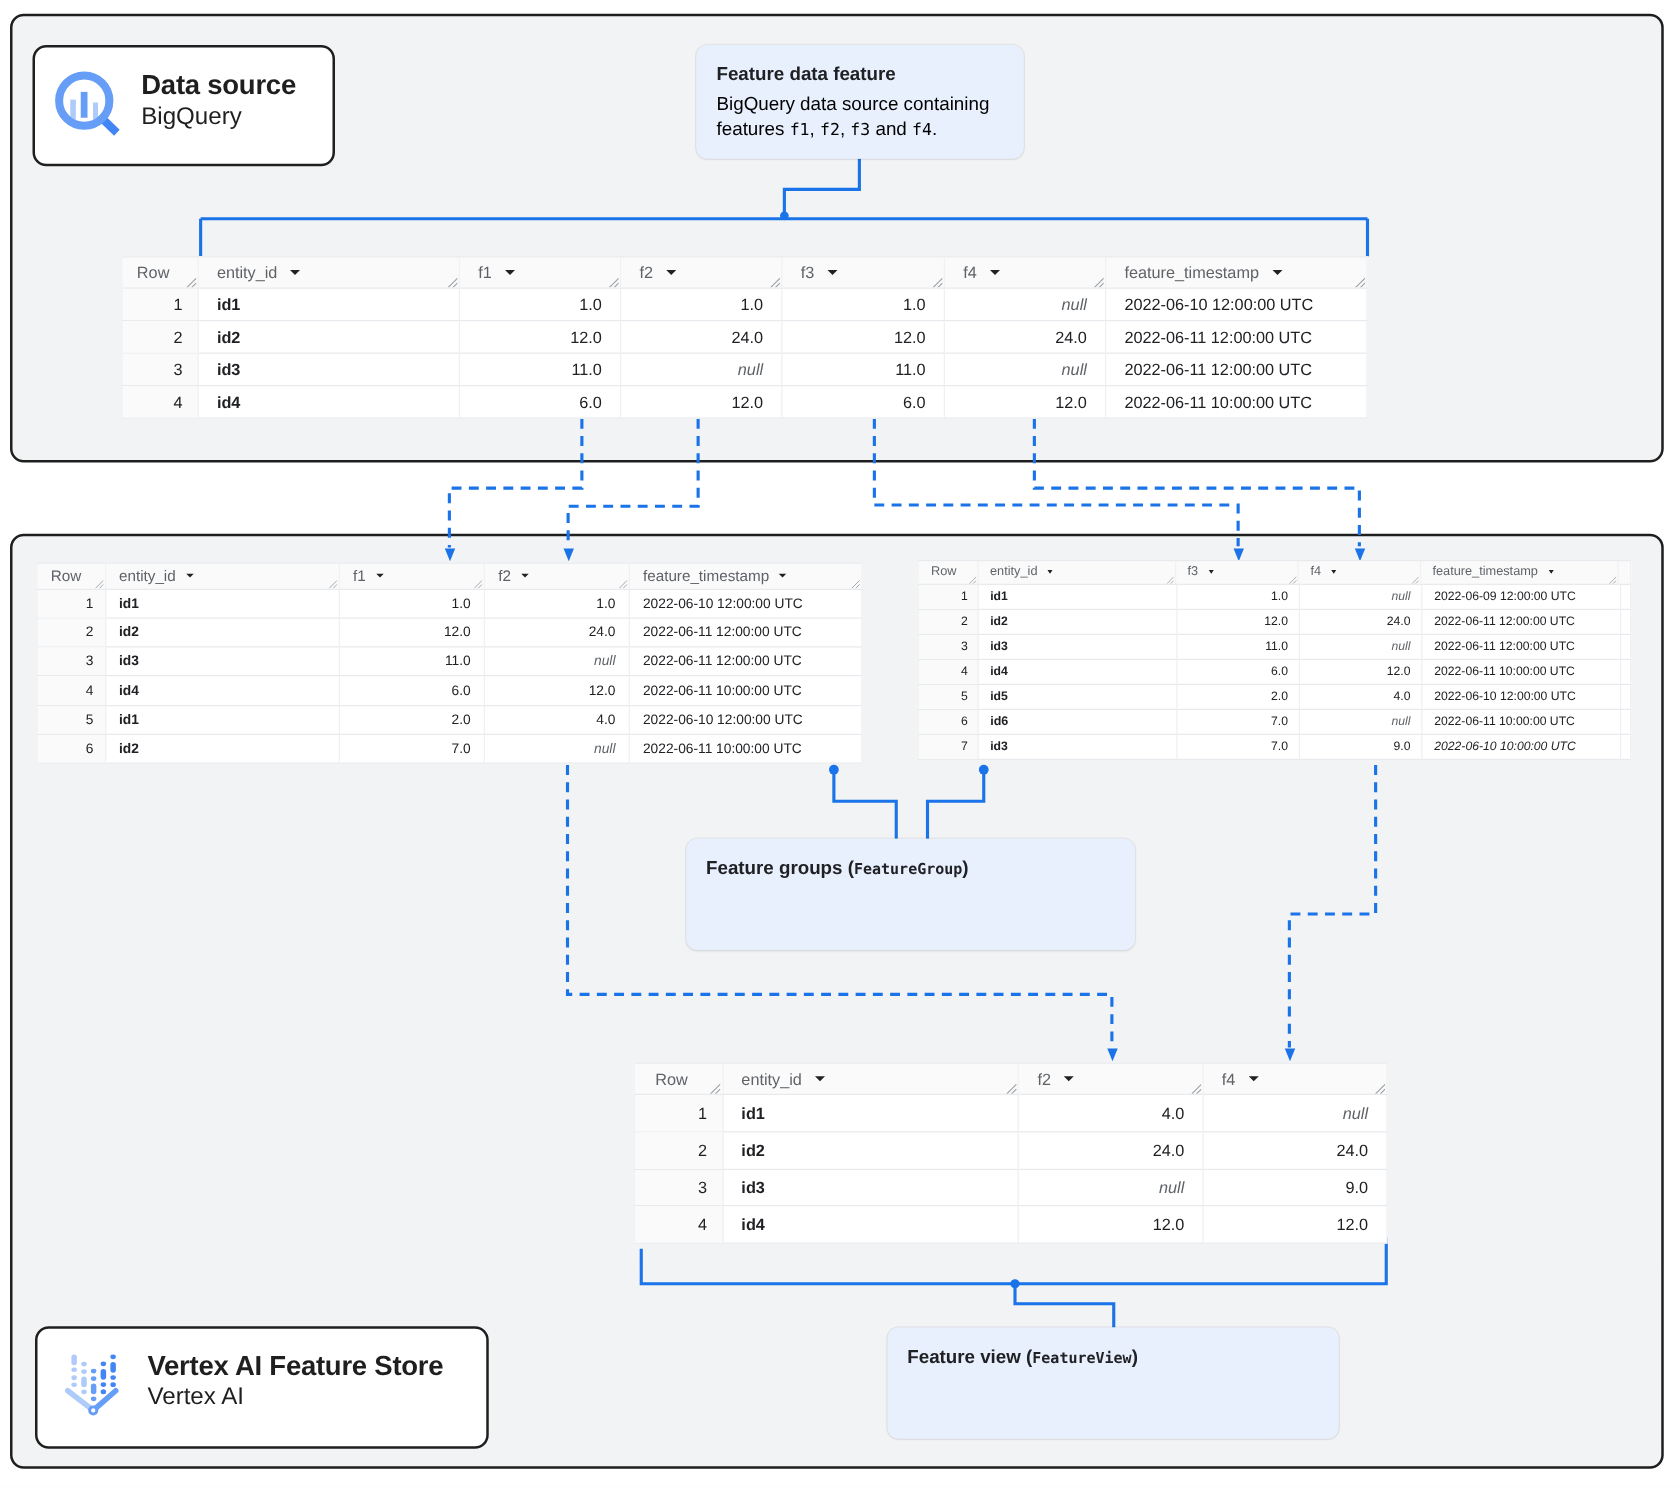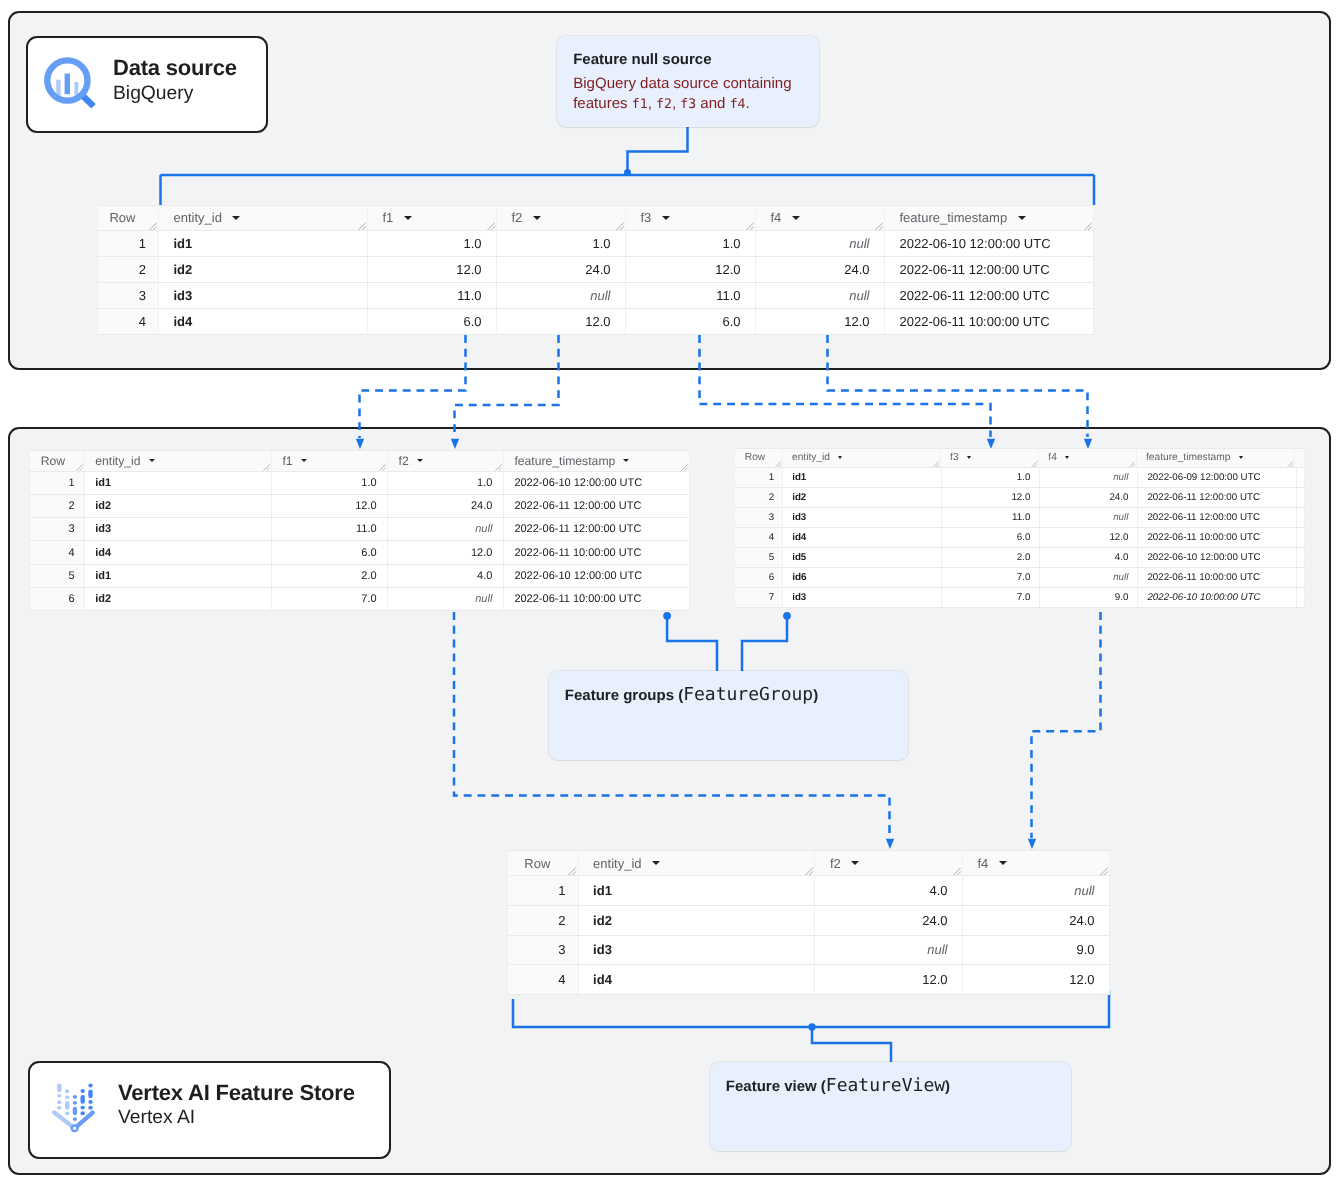--- a/index.html
+++ b/index.html
@@ -10,23 +10,23 @@
 
   .card{position:absolute;background:#ffffff;border:2px solid #1f1f1f;border-radius:11px;
         display:flex;align-items:center;box-sizing:border-box;}
   .card .ctext{display:flex;flex-direction:column;justify-content:center;}
   .card .ct1{font-weight:bold;color:#1f1f1f;letter-spacing:-0.2px;}
   .card .ct2{color:#1f1f1f;}
 
   .callout{position:absolute;background:#e8f0fe;border-radius:9px;box-sizing:border-box;
            box-shadow:0 0 0 1px rgba(0,0,0,0.055), 0 1px 2px rgba(0,0,0,0.05);}
   .callout .h{font-weight:bold;color:#202124;font-size:15px;line-height:19px;}
-  .callout .b{color:#7f1d1d;font-size:15.05px;line-height:19.3px;}
+  .callout .b{color:#000000;font-size:15.05px;line-height:19.3px;}
   .callout code{font-family:"DejaVu Sans Mono",monospace;font-size:13.2px;}
-  .callout .h code{font-family:"DejaVu Sans Mono",monospace;font-size:18px;font-weight:normal;}
+  .callout .h code{font-family:"DejaVu Sans Mono",monospace;font-size:12px;font-weight:bold;}
 
   .bq{position:absolute;box-sizing:border-box;background:#ffffff;}
   .bq .hdr{display:flex;background:#fafafa;box-sizing:border-box;border-top:1px solid #e8eaed;border-bottom:1px solid #e8eaed;}
   .bq .hc{position:relative;box-sizing:border-box;border-right:1px solid #f1f1f1;display:flex;align-items:center;color:#5f6368;overflow:hidden;}
   .bq .hc:first-child{border-left:1px solid #f1f1f1;}
   .bq .hc .lbl{white-space:nowrap;}
   .bq .hc .caret{display:inline-block;margin-left:7px;width:0;height:0;
       border-left:5px solid transparent;border-right:5px solid transparent;border-top:5.5px solid #202124;}
   .bq .hc .grip{position:absolute;right:0.8px;bottom:-0.5px;line-height:0;}
   .bq .row{display:flex;box-sizing:border-box;border-bottom:1px solid #e8eaed;}
@@ -131,21 +131,21 @@
         <circle cx="27.4" cy="29.5" r="20.1" fill="none" stroke="#669df6" stroke-width="6.4"></circle>
       </svg>
     </span>
     <span class="ctext" style="position:absolute;left:85px;top:17.3px;">
       <span class="ct1" style="font-size:22px;line-height:25px;">Data source</span>
       <span class="ct2" style="font-size:19.3px;line-height:24px;margin-top:2px;">BigQuery</span>
     </span>
   </div>
 
   <div class="callout" style="left:557px;top:36px;width:262px;height:91px;padding:14.3px 16px 0 16.2px;">
-    <div class="h">Feature null source</div>
+    <div class="h">Feature data feature</div>
     <div class="b" style="margin-top:5px;">BigQuery data source containing features <code>f1</code>, <code>f2</code>, <code>f3</code> and <code>f4</code>.</div>
   </div>
 
   <div class="callout" style="left:549px;top:671px;width:359px;height:89px;padding:13.5px 18px 0 15.8px;">
     <div class="h">Feature groups (<code>FeatureGroup</code>)</div>
   </div>
 
   <div class="callout" style="left:710px;top:1062px;width:361px;height:89px;padding:13.5px 18px 0 15.8px;">
     <div class="h">Feature view (<code>FeatureView</code>)</div>
   </div>

